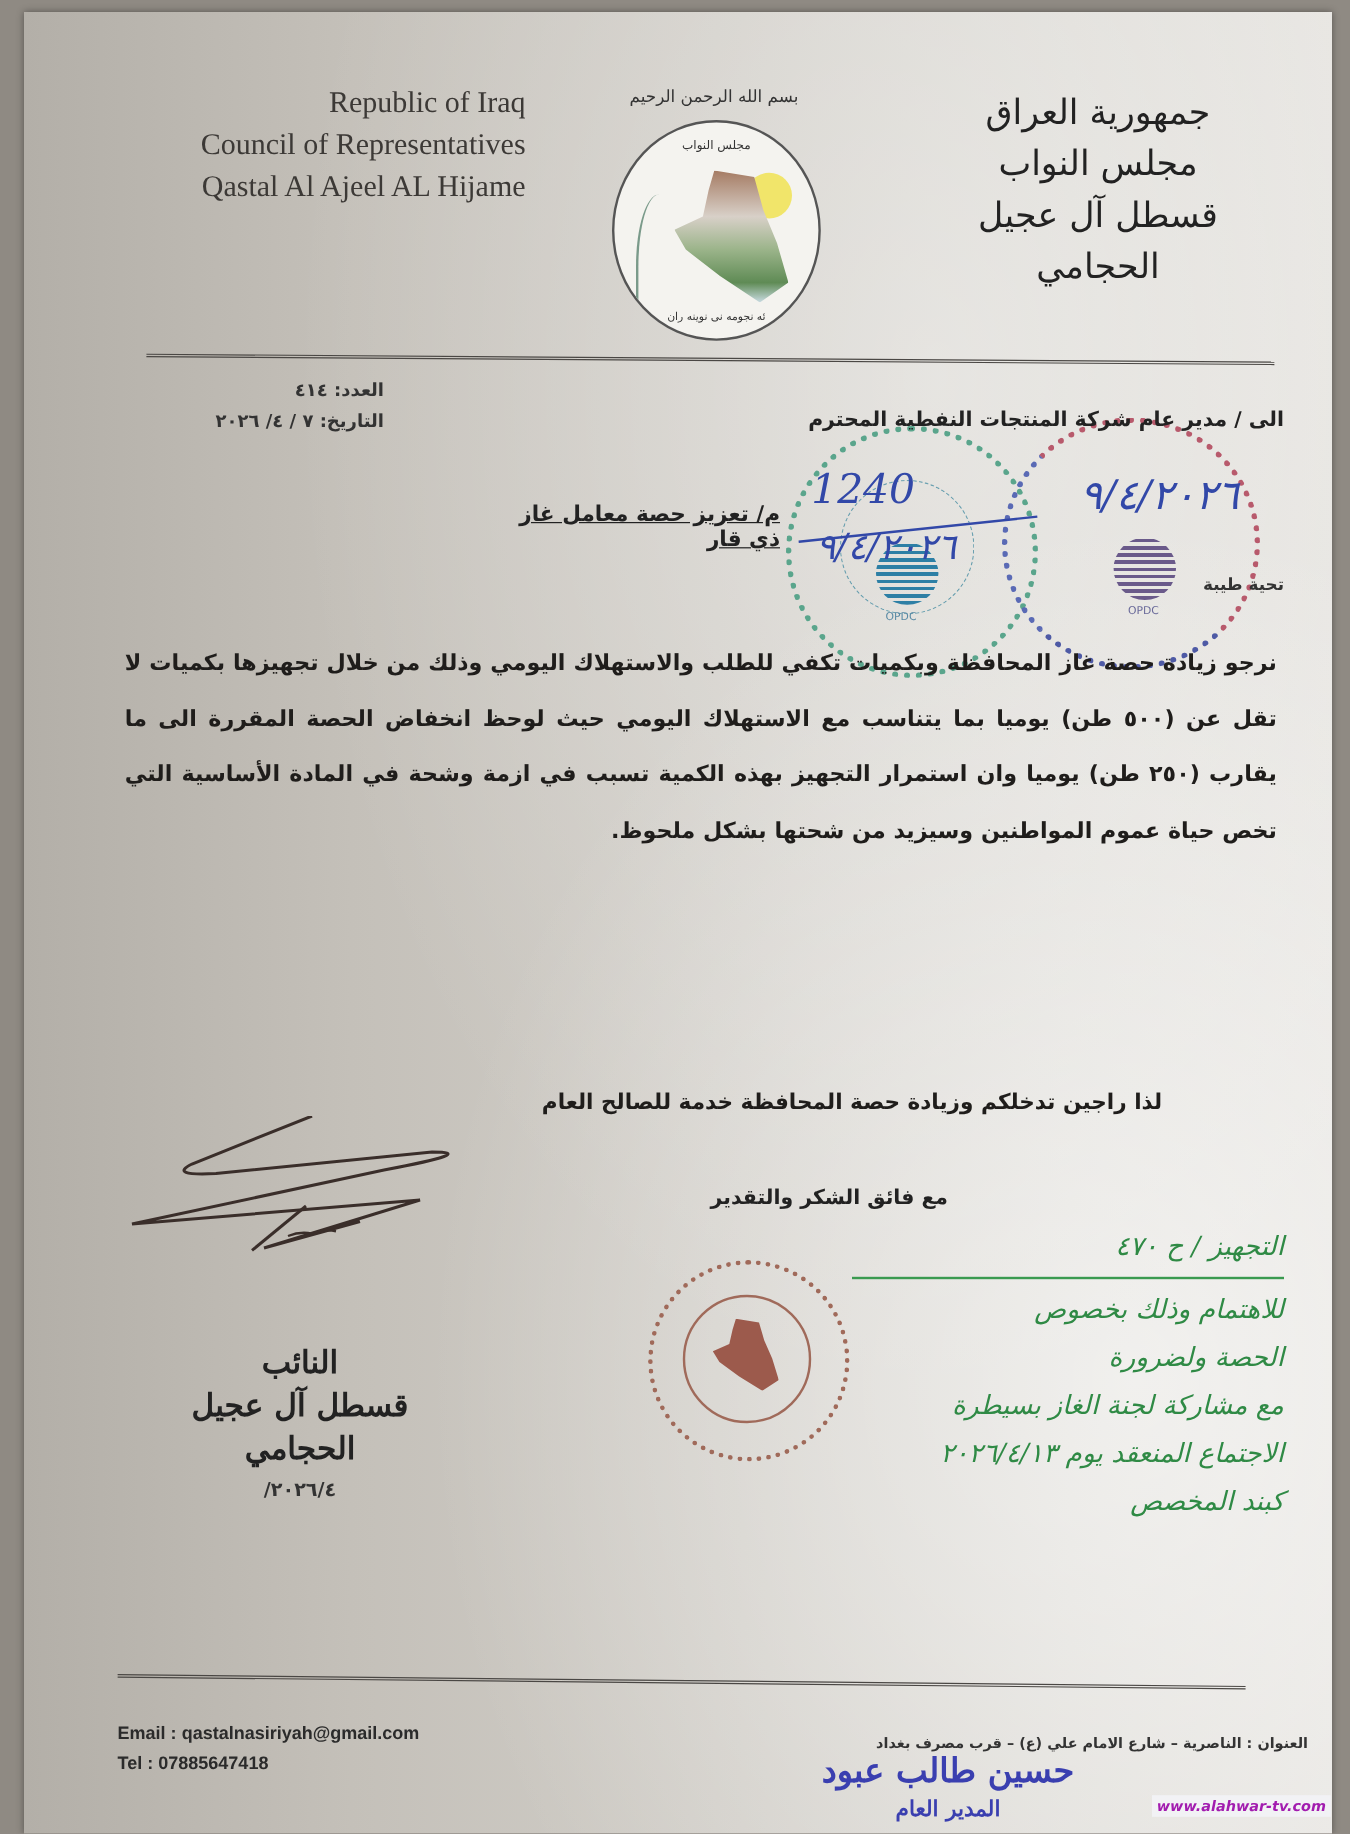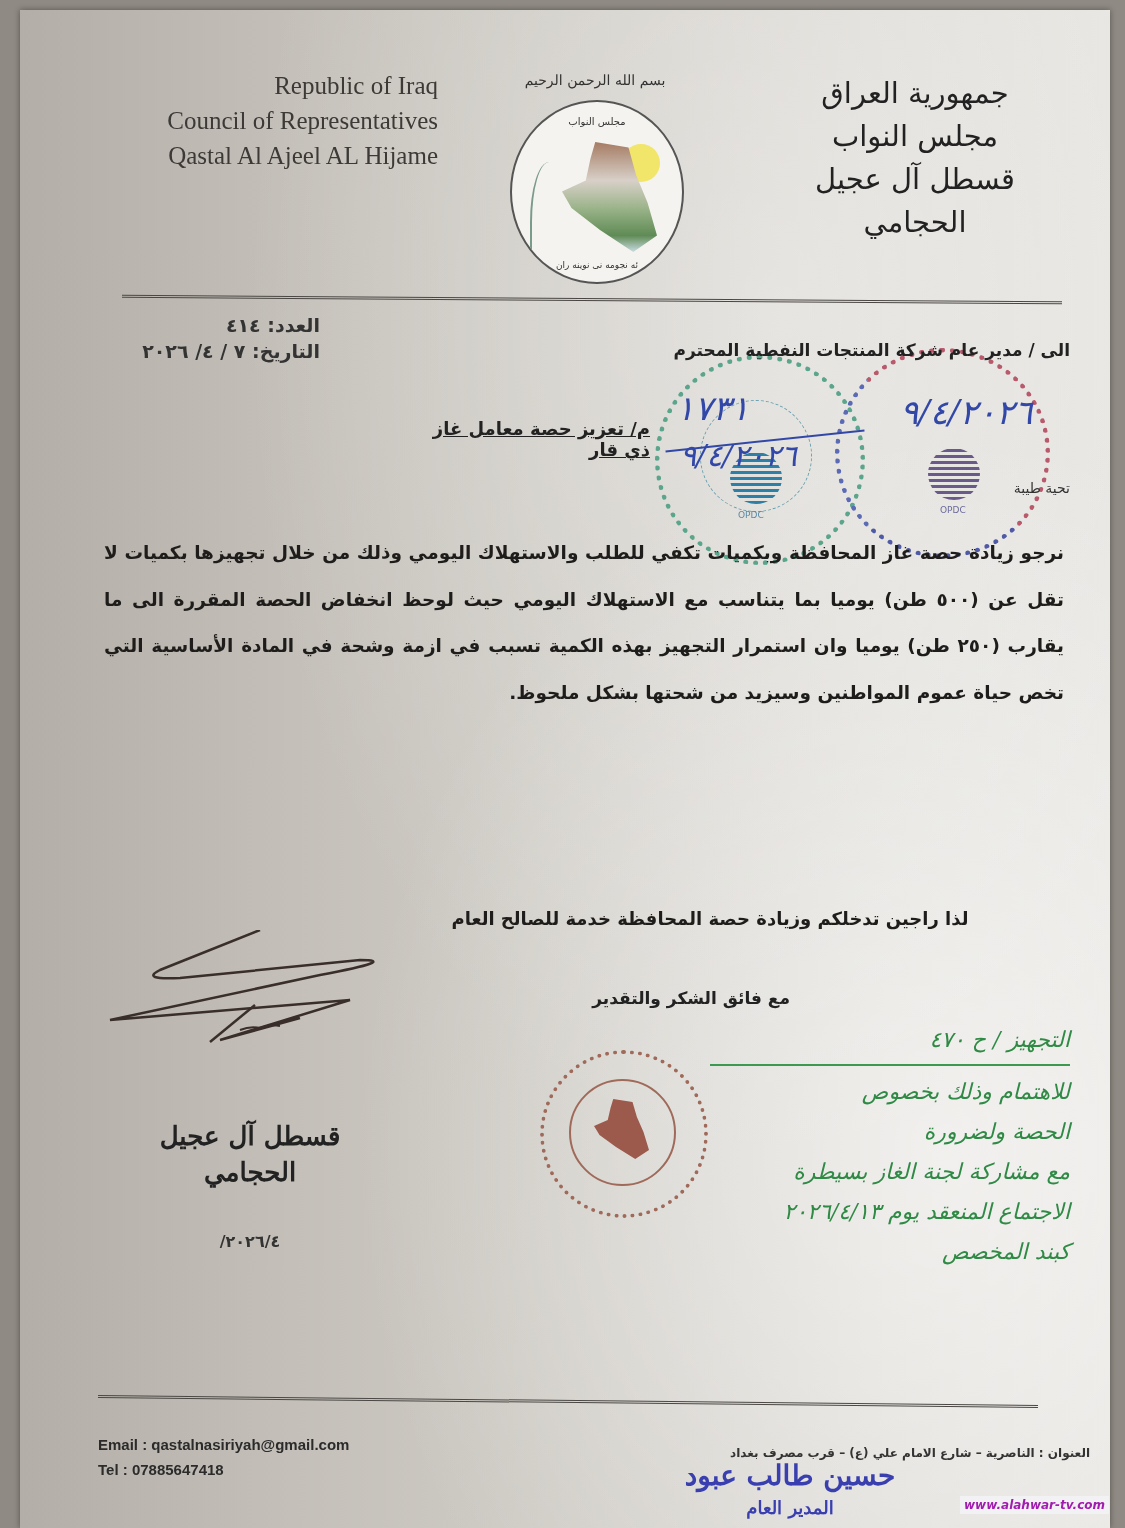--- a/index.html
+++ b/index.html
@@ -29,27 +29,27 @@
   .logo .sun { position:absolute; right:22px; top:42px; width:38px; height:38px; border-radius:50%; background:#f1e56a; }
   .logo .map { position:absolute; left:50px; top:40px; width:95px; height:110px;
     background:linear-gradient(180deg,#a57b63 0%,#d8d0c8 35%,#9bb48a 60%,#5f8b55 85%,#c9dbe2 100%);
     clip-path: polygon(35% 0%, 70% 5%, 78% 30%, 90% 55%, 100% 85%, 75% 100%, 40% 80%, 10% 60%, 0% 45%, 25% 35%, 30% 15%); }
   .logo .palm { position:absolute; left:18px; top:60px; width:30px; height:100px;
     border-left:2px solid #7a9a8a; border-radius:60% 0 0 0; }
   .logo .top-txt { position:absolute; top:14px; width:100%; text-align:center; direction:rtl; font-size:10px; color:#333; }
   .logo .bot-txt { position:absolute; bottom:12px; width:100%; text-align:center; font-size:9px; color:#333; }
   .rule { height:0; border-top:3px double #4a4744; }
   .meta { left:110px; top:312px; width:210px; text-align:right; direction:rtl;
-    font-family:"DejaVu Sans", sans-serif; font-weight:bold; font-size:19px; color:#333; line-height:26px; }
+    font-family:"DejaVu Sans", sans-serif; font-weight:bold; font-size:15px; color:#333; line-height:26px; }
   .addressee { left:430px; top:340px; width:640px; direction:rtl; text-align:right;
     font-weight:bold; font-size:17px; color:#222; }
   .subject { left:420px; top:418px; width:230px; direction:rtl; text-align:right;
     font-weight:bold; font-size:18px; color:#222; text-decoration:underline; }
   .greeting { left:960px; top:480px; width:110px; direction:rtl; text-align:right;
-    font-weight:normal; font-size:14px; color:#333; }
+    font-weight:bold; font-size:14px; color:#333; }
   .body { left:104px; top:530px; width:960px; direction:rtl; text-align:justify;
     font-weight:bold; font-size:18.5px; color:#1f1d1b; line-height:46.5px; }
   .body p { margin:0; }
   .closing1 { left:380px; top:908px; width:660px; direction:rtl; text-align:center;
     font-weight:bold; font-size:18px; color:#1f1d1b; }
   .closing2 { left:460px; top:988px; width:330px; direction:rtl; text-align:right;
     font-weight:bold; font-size:17px; color:#222; }
   .sig-title { left:130px; top:1118px; width:240px; direction:rtl; text-align:center;
     font-family:"DejaVu Serif", serif; color:#222; font-size:26px; line-height:36px; font-weight:bold; }
   .sig-date { left:200px; top:1232px; width:100px; text-align:center; font-weight:bold; font-size:16px; color:#333; direction:rtl; }
@@ -122,21 +122,21 @@
 <div class="abs stamp stamp-green">
   <div class="inner"></div>
   <div class="abs stamp-globe" style="left:70px; top:92px;"></div>
   <div class="abs" style="left:78px; top:150px; font-size:9px; color:#5a8aa5;">OPDC</div>
 </div>
 <div class="abs stamp stamp-red">
   <div class="abs stamp-globe" style="left:88px; top:95px; background:repeating-linear-gradient(0deg,#6a5a8a 0 3px,transparent 3px 6px);"></div>
   <div class="abs" style="left:100px; top:152px; font-size:9px; color:#6a6a9a;">OPDC</div>
 </div>
 
-<div class="abs handwrite-blue num-1731">١٧٣١</div>
+<div class="abs handwrite-blue num-1731">1240</div>
 <div class="abs" style="left:665px; top:440px; width:200px; border-top:2px solid #3248a8; transform:rotate(-6deg);"></div>
 <div class="abs handwrite-blue date-green">٩/٤/٢٠٢٦</div>
 <div class="abs handwrite-blue date-red">٩/٤/٢٠٢٦</div>
 
 <div class="abs addressee">الى / مدير عام شركة المنتجات النفطية المحترم</div>
 <div class="abs subject">م/ تعزيز حصة معامل غاز ذي قار</div>
 <div class="abs greeting">تحية طيبة</div>
 
 <div class="abs body">
   <p>نرجو زيادة حصة غاز المحافظة وبكميات تكفي للطلب والاستهلاك اليومي وذلك من خلال تجهيزها بكميات لا تقل عن (٥٠٠ طن) يوميا بما يتناسب مع الاستهلاك اليومي حيث لوحظ انخفاض الحصة المقررة الى ما يقارب (٢٥٠ طن) يوميا وان استمرار التجهيز بهذه الكمية تسبب في ازمة وشحة في المادة الأساسية التي تخص حياة عموم المواطنين وسيزيد من شحتها بشكل ملحوظ.</p>
@@ -145,20 +145,21 @@
 <div class="abs closing1">لذا راجين تدخلكم وزيادة حصة المحافظة خدمة للصالح العام</div>
 <div class="abs closing2">مع فائق الشكر والتقدير</div>
 
 <svg class="abs" style="left:100px; top:930px;" width="300" height="160">
   <path d="M160 0 L60 40 Q40 50 80 48 L260 30 Q300 30 220 45 L10 90 L250 70 L120 110 L200 88" stroke="#3a2e2a" stroke-width="2.5" fill="none"></path>
   <path d="M155 75 L110 112" stroke="#3a2e2a" stroke-width="2.5" fill="none"></path>
   <path d="M140 100 q10 -4 20 -2 q10 -4 20 -2" stroke="#3a2e2a" stroke-width="2" fill="none"></path>
 </svg>
 
 <div class="abs sig-title">
+  <div>النائب</div>
   <div>قسطل آل عجيل الحجامي</div>
 </div>
 <div class="abs sig-date">٢٠٢٦/٤/</div>
 
 <div class="abs stamp stamp-brown">
   <div class="ring"></div>
   <div class="iraq"></div>
 </div>
 
 <div class="abs handnote">

